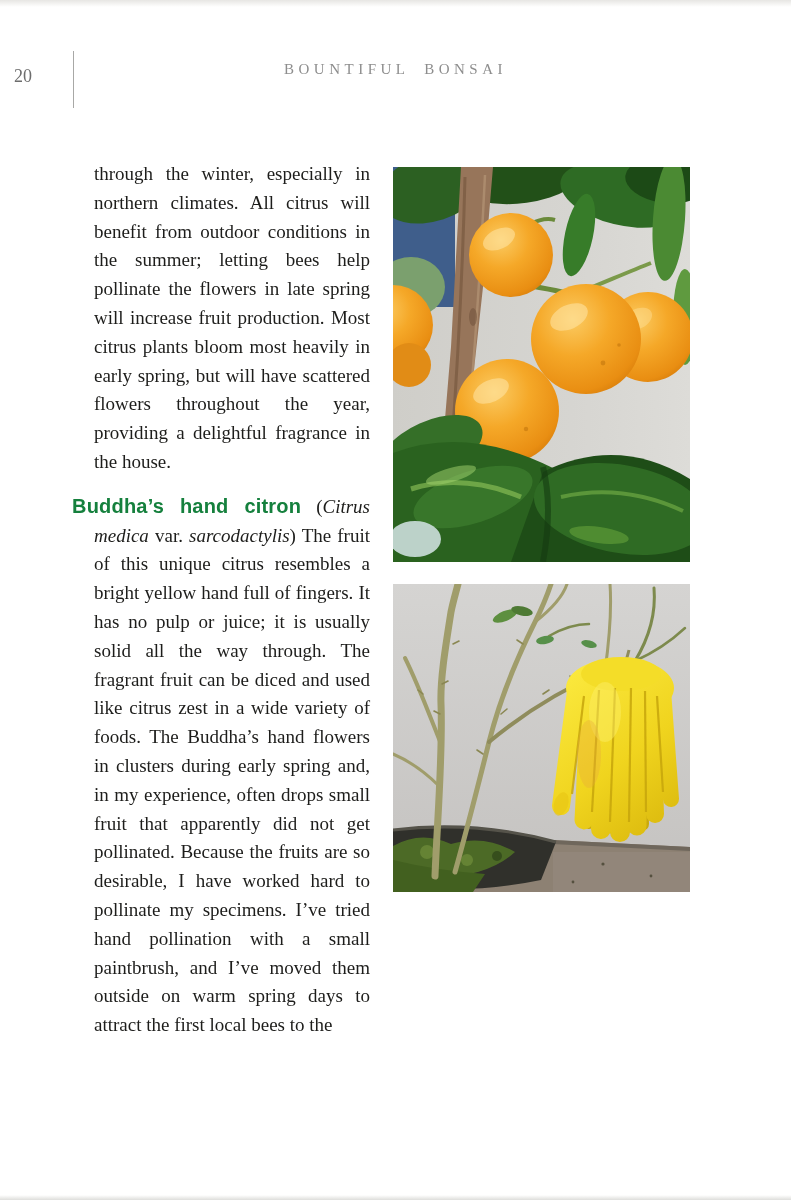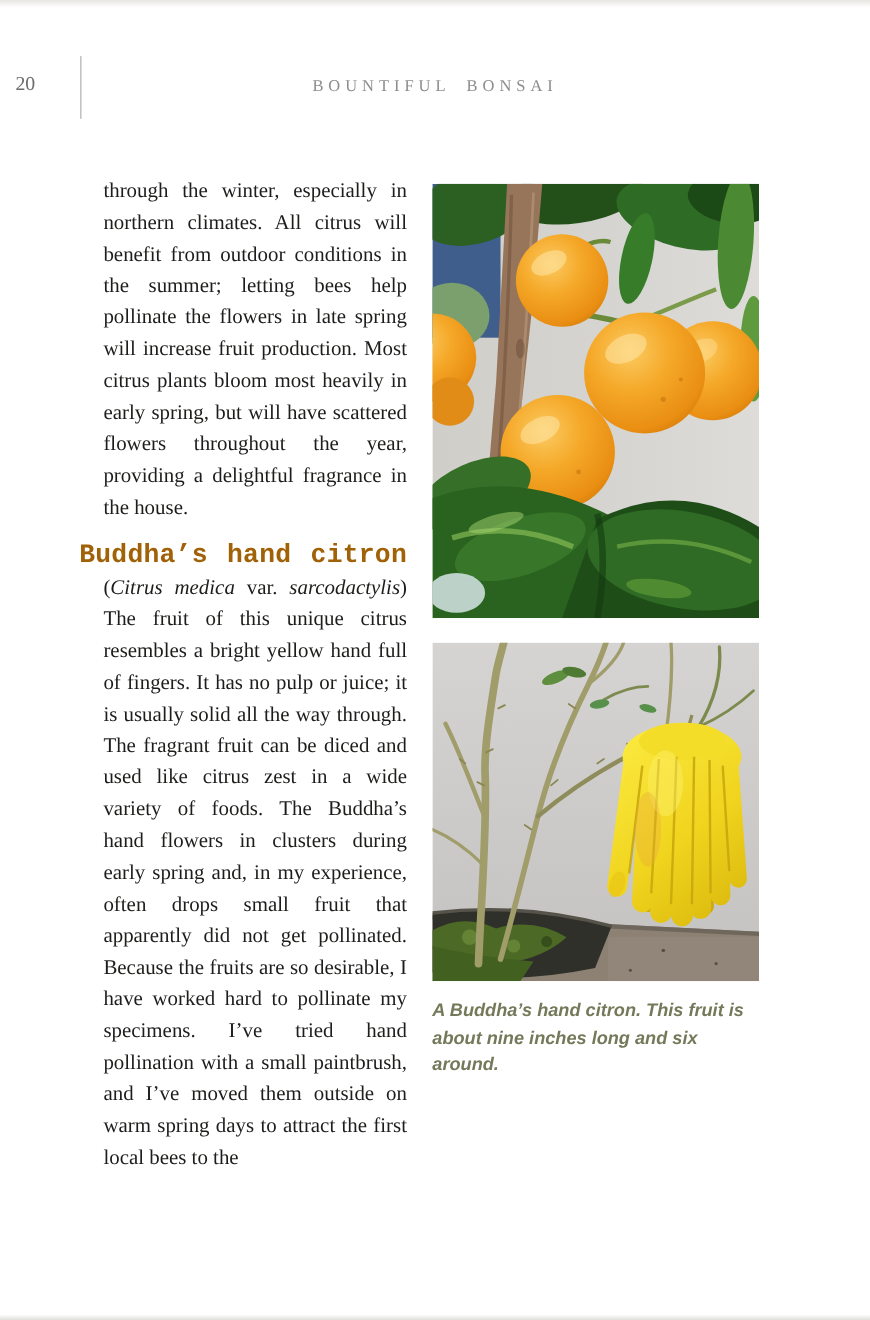--- a/index.html
+++ b/index.html
@@ -9,34 +9,34 @@
   }
   .edge-top{position:absolute;top:0;left:0;width:791px;height:7px;
     background:linear-gradient(#e7e6e3,#ffffff);}
   .edge-bottom{position:absolute;bottom:0;left:0;width:791px;height:5px;
     background:linear-gradient(#ffffff,#dededb);}
 
   
   .pagenum{position:absolute;left:14px;top:66px;font-size:18px;color:#6d6d6d;}
   .header-divider{position:absolute;left:73px;top:51px;width:1px;height:57px;background:#a8a8a6;}
   .book-title{
-    position:absolute;left:0;top:71px;width:791px;text-align:center;
+    position:absolute;left:0;top:61px;width:791px;text-align:center;
     font-size:15px;letter-spacing:4.5px;word-spacing:7px;color:#8d8d8d;
   }
 
   
   .text-col{position:absolute;left:72px;top:160px;width:298px;}
   .body-para{
     margin:0;padding-left:22px;font-size:19px;line-height:28.8px;
     text-align:justify;color:#1d1d1b;
   }
   .body-para.hang{text-indent:-22px;margin-top:15px;}
   .headword{
-    font-family:Liberation Mono, monospace;font-weight:700;font-size:24px;
-    letter-spacing:.2px;color:#a16207;
+    font-family:Liberation Sans, sans-serif;font-weight:700;font-size:20px;
+    letter-spacing:.2px;color:#15803d;
   }
   .latin{font-style:italic;}
 
   
   .fig-col{position:absolute;left:393px;top:167px;width:297px;}
   figure{margin:0;padding:0;}
   .photo{width:297px;overflow:hidden;line-height:0;}
   .photo1{height:395px;}
   .photo2{height:308px;}
   figcaption{
@@ -226,18 +226,17 @@
               <path d="M238,104 L236,238"></path>
               <path d="M252,107 L253,228"></path>
               <path d="M264,112 L270,208"></path>
             </g>
 
             <ellipse cx="212" cy="128" rx="16" ry="30" fill="#fdf06a" opacity="0.45"></ellipse>
             <ellipse cx="196" cy="170" rx="12" ry="34" fill="#e8a83c" opacity="0.35"></ellipse>
             <ellipse cx="168" cy="220" rx="7" ry="12" fill="#e8c414" opacity="0.6" transform="rotate(18 168 220)"></ellipse>
           </svg>
         </div>
-        <figcaption>A Buddha’s hand citron. This fruit is about nine inches long and six around.</figcaption>
       </figure>
 
     </div>
   </main>
 </div>
 
 </body></html>

